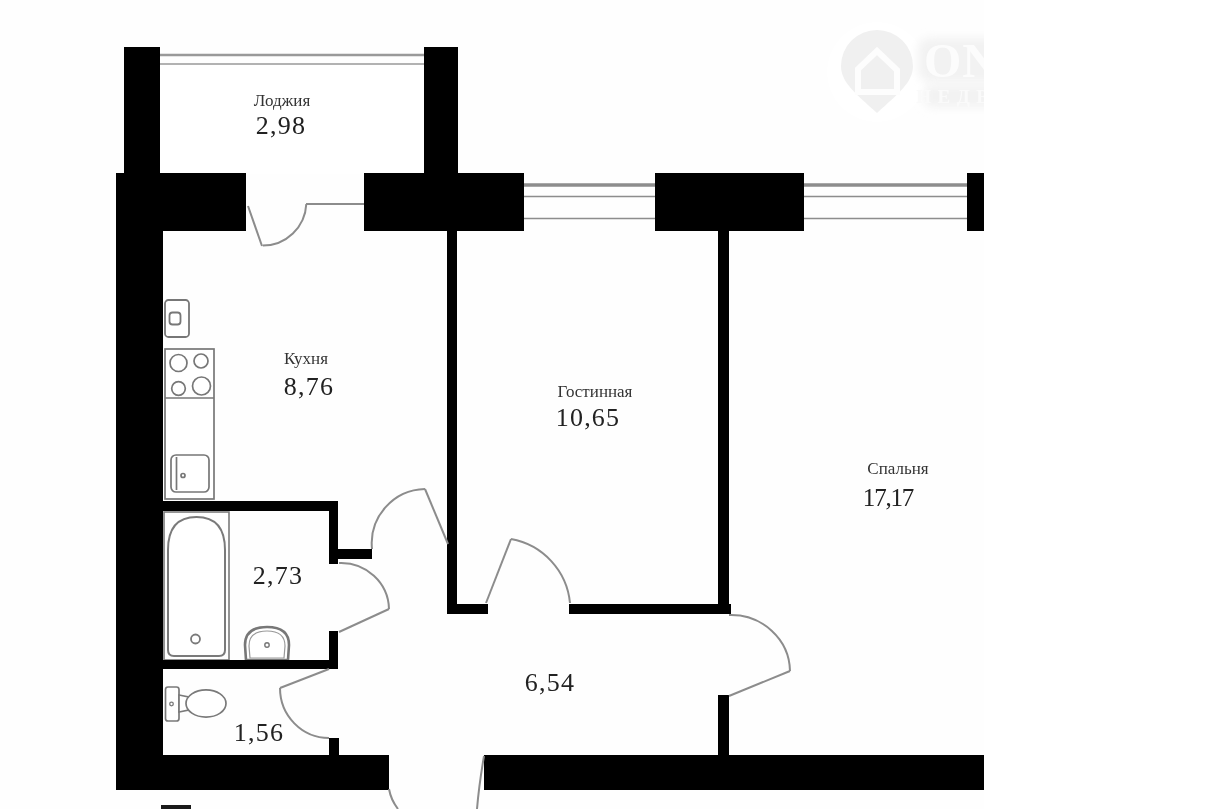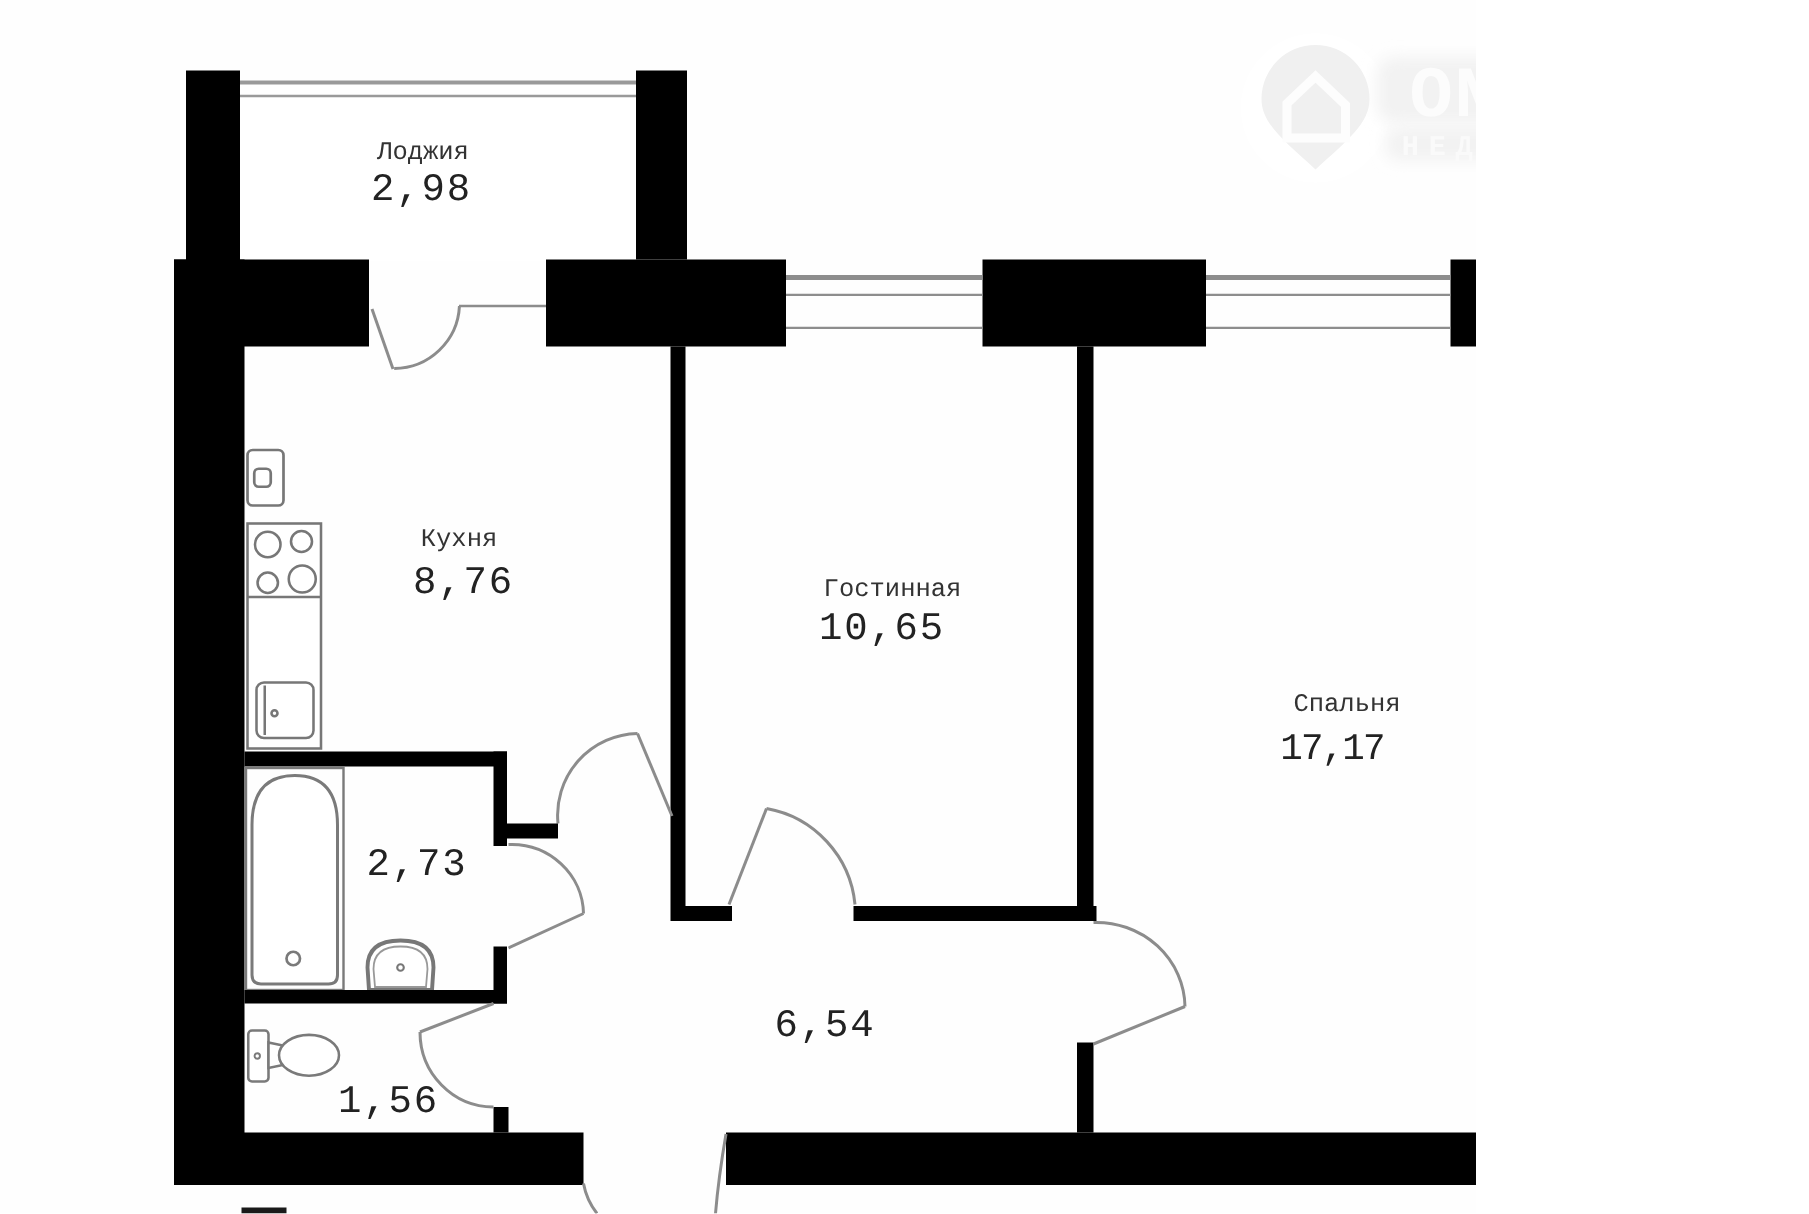--- a/index.html
+++ b/index.html
@@ -1,16 +1,16 @@
 <!DOCTYPE html>
 <html><head>
 <meta charset="utf-8">
 <style>
 html,body{margin:0;padding:0;background:#ffffff;}
-#c{position:relative;width:984px;height:809px;overflow:hidden;font-family:Liberation Mono, monospace;}
+#c{position:relative;width:984px;height:809px;overflow:hidden;font-family:Liberation Serif, serif;}
 </style>
 </head>
 <body>
 <div id="c">
 <svg width="1206" height="809" viewBox="0 0 1206 809">
 <defs>
 <filter id="b4" x="-50%" y="-50%" width="200%" height="200%">
           <feGaussianBlur stdDeviation="5"></feGaussianBlur>
         </filter>
 </defs>

